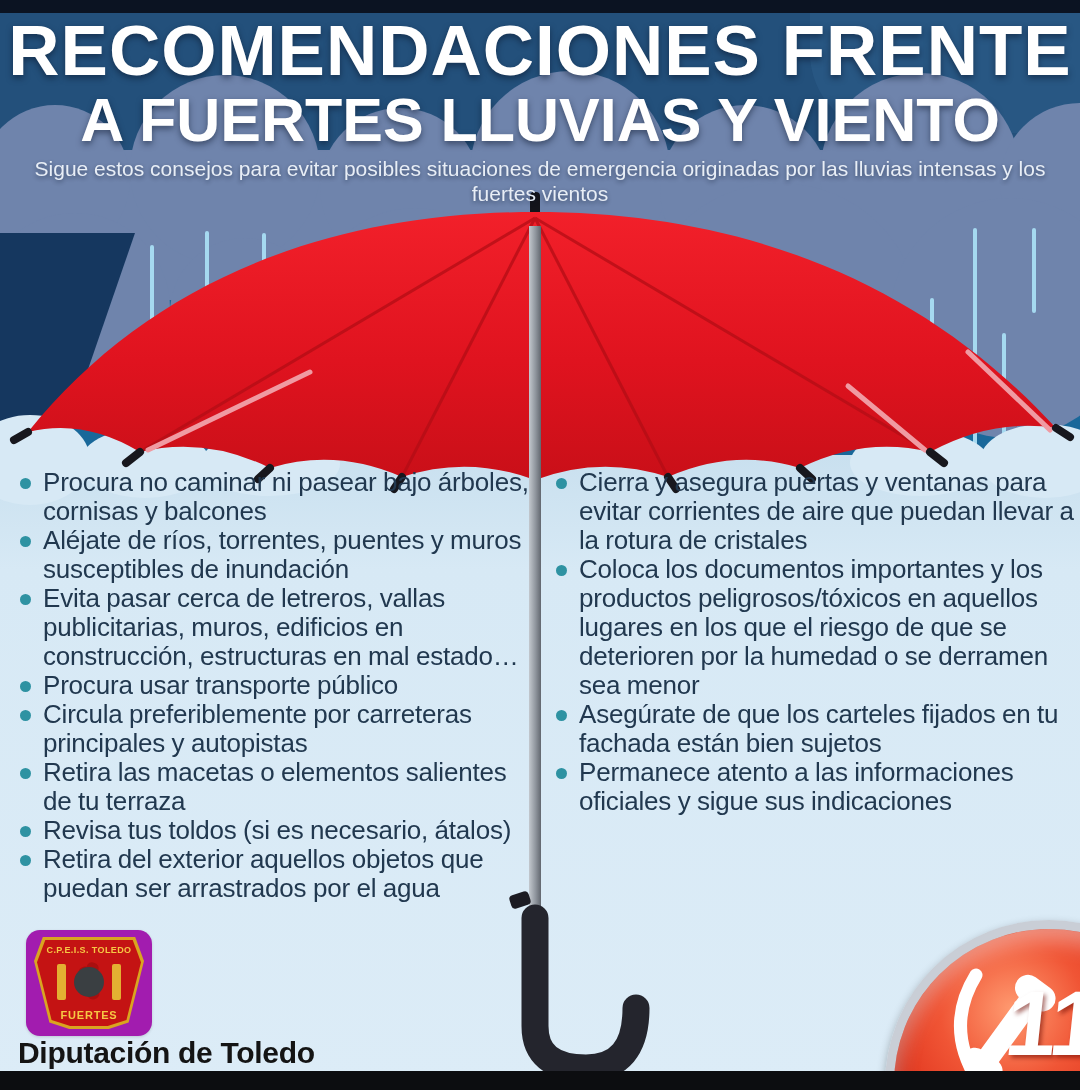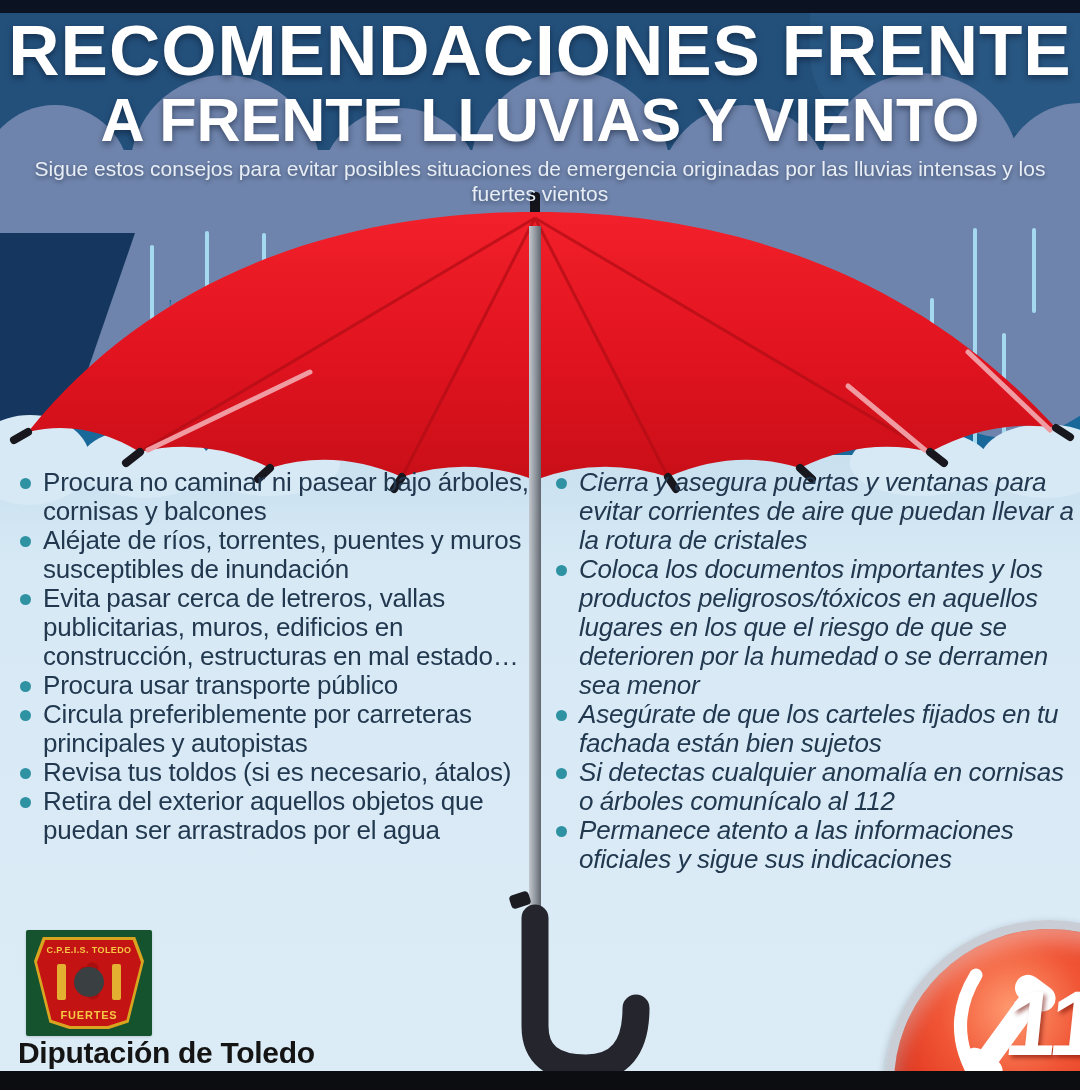--- a/index.html
+++ b/index.html
@@ -28,29 +28,29 @@
     text-shadow:0 3px 6px rgba(8,18,38,.5);}
   .subtitle{position:absolute;left:15px;top:157px;width:1050px;text-align:center;z-index:7;
     font-size:21px;line-height:1.18;color:#e8eef6;text-shadow:0 2px 4px rgba(8,18,38,.45);}
 
   
   .umbrella-svg{position:absolute;left:0;top:0;z-index:5;}
 
   
   .col{position:absolute;z-index:10;list-style:none;margin:0;padding:0;}
   .col-left{left:16px;top:468px;width:524px;}
-  .col-right{left:552px;top:468px;width:522px;font-style:italic;}
+  .col-right{left:552px;top:468px;width:522px;}
   .col li{position:relative;padding-left:27px;font-size:26px;line-height:29px;
     color:#21384f;letter-spacing:-0.2px;word-spacing:-0.5px;}
   .col li::before{content:"";position:absolute;left:4px;top:10px;width:11px;height:11px;
     border-radius:50%;background:#2e92a2;}
 
   
-  .fire-badge{position:absolute;left:26px;top:930px;width:126px;height:106px;background:#14532d;
-    border-radius:2px;z-index:12;box-shadow:0 1px 3px rgba(0,0,0,.15);}
+  .fire-badge{position:absolute;left:26px;top:930px;width:126px;height:106px;background:#a21caf;
+    border-radius:14px;z-index:12;box-shadow:0 1px 3px rgba(0,0,0,.15);}
   .shield-outer{position:absolute;left:8px;top:7px;width:110px;height:92px;background:#d9a520;
     clip-path:polygon(8% 0,92% 0,100% 26%,86% 93%,68% 100%,32% 100%,14% 93%,0 26%);}
   .shield-inner{position:absolute;left:3px;top:3px;width:104px;height:86px;background:#c41313;
     clip-path:polygon(8% 0,92% 0,100% 26%,86% 93%,68% 100%,32% 100%,14% 93%,0 26%);}
   .shield-top-text{position:absolute;left:0;top:5px;width:104px;text-align:center;
     font-size:9px;font-weight:bold;color:#f6c844;letter-spacing:.4px;}
   .shield-bottom-text{position:absolute;left:0;bottom:5px;width:104px;text-align:center;
     font-size:11px;font-weight:bold;color:#f6c844;letter-spacing:.8px;}
   .emblem-circle{position:absolute;left:37px;top:27px;width:30px;height:30px;border-radius:50%;background:#3a3f42;}
   .emblem-flame{position:absolute;width:12px;height:34px;background:#a90f0f;border-radius:5px;}
@@ -112,21 +112,21 @@
   <div class="wave" style="left:-30px;top:415px;width:120px;height:90px;z-index:2;"></div>
   <div class="wave" style="left:80px;top:428px;width:130px;height:70px;z-index:2;"></div>
   <div class="wave" style="left:200px;top:432px;width:140px;height:64px;z-index:2;"></div>
   <div class="wave" style="left:850px;top:430px;width:140px;height:66px;z-index:2;"></div>
   <div class="wave" style="left:980px;top:424px;width:130px;height:74px;z-index:2;"></div>
 
   <div class="top-strip"></div>
 
   <div class="headline">
     <div class="l1">RECOMENDACIONES FRENTE</div>
-    <div class="l2">A FRENTE LLUVIAS Y VIENTO</div>
+    <div class="l2">A FUERTES LLUVIAS Y VIENTO</div>
   </div>
   <div class="subtitle">Sigue estos consejos para evitar posibles situaciones de emergencia originadas por las lluvias intensas y los fuertes vientos</div>
 
   <svg class="umbrella-svg" width="1080" height="1090" viewBox="0 0 1080 1090">
     <defs>
       <linearGradient id="redg" x1="0" y1="0" x2="0" y2="1">
         <stop offset="0" stop-color="#f2202a"></stop>
         <stop offset="55%" stop-color="#e0131f"></stop>
         <stop offset="100%" stop-color="#c90f18"></stop>
       </linearGradient>
@@ -181,28 +181,28 @@
 
     <path d="M535 918 L535 1026 Q535 1068 586 1068 Q636 1068 636 1008" fill="none" stroke="#24252d" stroke-width="27" stroke-linecap="round"></path>
   </svg>
 
   <ul class="col col-left">
     <li>Procura no caminar ni pasear bajo árboles, cornisas y balcones</li>
     <li>Aléjate de ríos, torrentes, puentes y muros susceptibles de inundación</li>
     <li>Evita pasar cerca de letreros, vallas publicitarias, muros, edificios en construcción, estructuras en mal estado…</li>
     <li>Procura usar transporte público</li>
     <li>Circula preferiblemente por carreteras principales y autopistas</li>
+    <li>Retira las macetas o elementos salientes de tu terraza</li>
     <li>Revisa tus toldos (si es necesario, átalos)</li>
     <li>Retira del exterior aquellos objetos que puedan ser arrastrados por el agua</li>
   </ul>
   <ul class="col col-right">
     <li>Cierra y asegura puertas y ventanas para evitar corrientes de aire que puedan llevar a la rotura de cristales</li>
     <li>Coloca los documentos importantes y los productos peligrosos/tóxicos en aquellos lugares en los que el riesgo de que se deterioren por la humedad o se derramen sea menor</li>
     <li>Asegúrate de que los carteles fijados en tu fachada están bien sujetos</li>
-    <li>Si detectas cualquier anomalía en cornisas o árboles comunícalo al 112</li>
     <li>Permanece atento a las informaciones oficiales y sigue sus indicaciones</li>
   </ul>
 
   <div class="fire-badge">
     <div class="shield-outer">
       <div class="shield-inner">
         <div class="shield-top-text">C.P.E.I.S. TOLEDO</div>
         <div class="emblem-flame" style="left:46px;top:22px;transform:rotate(18deg);"></div>
         <div class="emblem-flame" style="left:46px;top:26px;transform:rotate(-22deg);"></div>
         <div class="pillar" style="left:20px;"></div>

